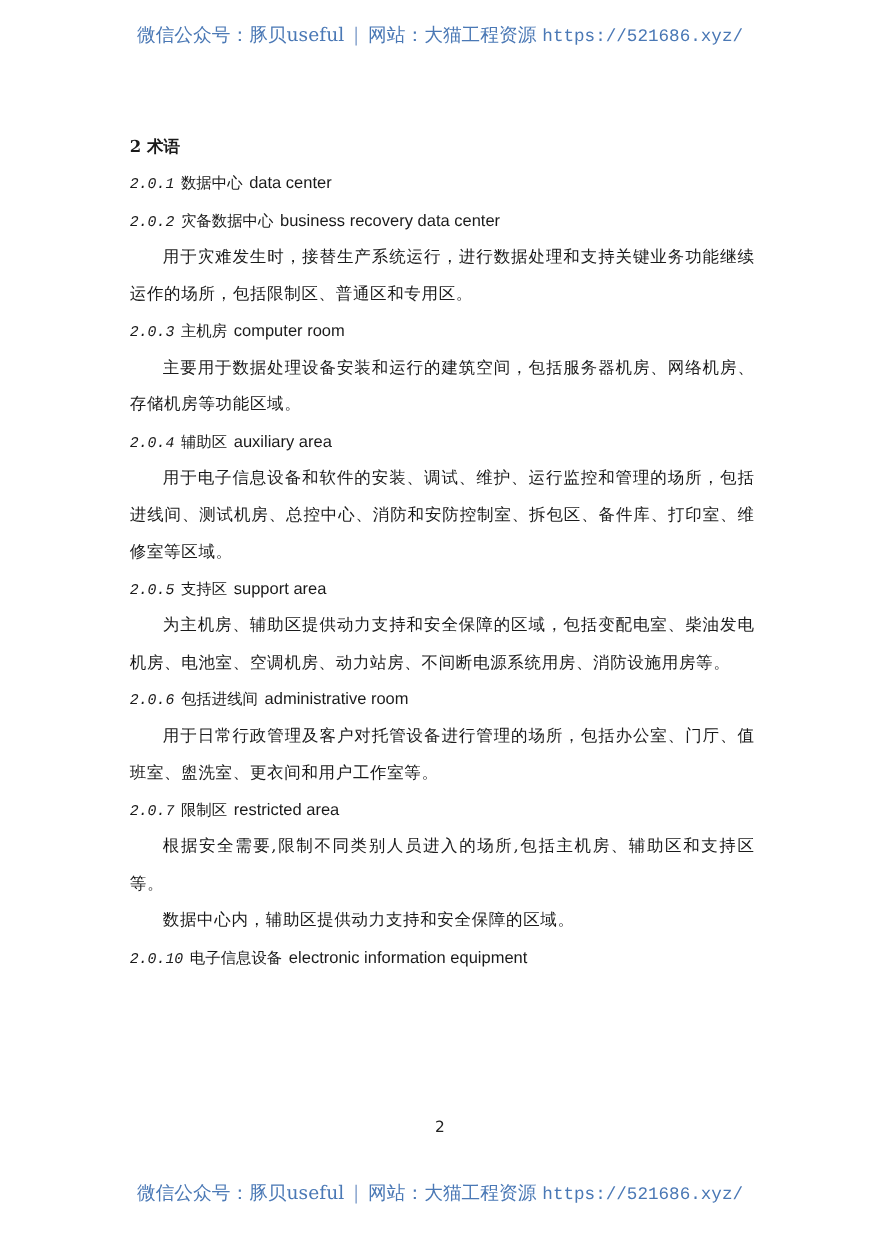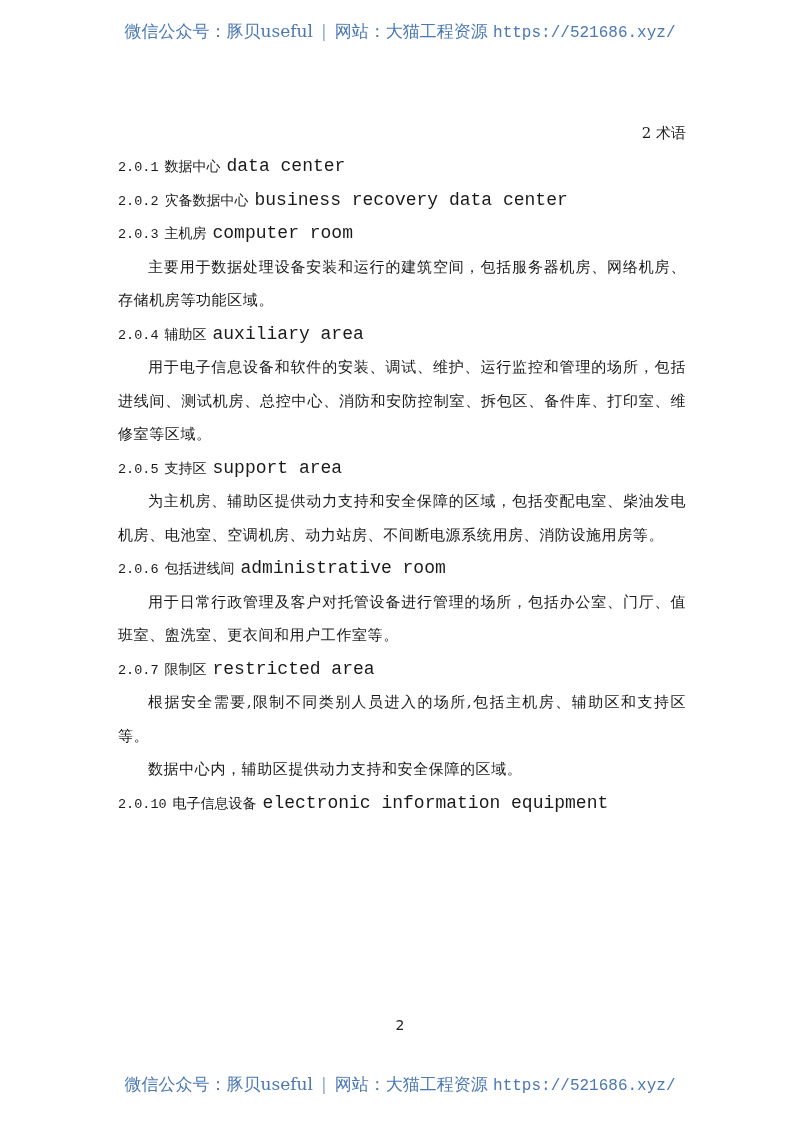--- a/index.html
+++ b/index.html
@@ -37,40 +37,41 @@
     .wm-top { top: 20px; }
     .wm-bottom { top: 1073px; }
 
     .page {
       position: absolute;
       left: 118px;
       top: 118px;
       width: 568px;
     }
     .chapter-title {
-      text-align: right;
+      text-align: left;
       font-size: 15px;
-      font-weight: normal;
+      font-weight: bold;
       height: 30px;
       line-height: 30px;
       margin-bottom: 2px;
     }
     .term {
       font-size: 14px;
       line-height: 33.5px;
       height: 33.5px;
       white-space: nowrap;
     }
     .term .num {
       font-family: "Liberation Mono", "DejaVu Sans Mono", monospace;
       font-size: 13.5px;
+      font-style: italic;
     }
     .term .en {
-      font-family: Liberation Mono, monospace;
-      font-size: 18px;
+      font-family: Liberation Sans, sans-serif;
+      font-size: 15px;
       margin-left: 6px;
     }
     .term .zh {
       margin-left: 6px;
     }
     .def {
       font-size: 15px;
       line-height: 33.5px;
       text-indent: 30px;
       text-align: justify;
@@ -97,20 +98,21 @@
 
 <div class="page">
   <div class="chapter-title">2 术语</div>
 
   <div>
     <div class="term"><span class="num">2.0.1</span><span class="zh">数据中心</span><span class="en">data center</span></div>
   </div>
 
   <div>
     <div class="term"><span class="num">2.0.2</span><span class="zh">灾备数据中心</span><span class="en">business recovery data center</span></div>
+    <div class="def">用于灾难发生时，接替生产系统运行，进行数据处理和支持关键业务功能继续运作的场所，包括限制区、普通区和专用区。</div>
   </div>
 
   <div>
     <div class="term"><span class="num">2.0.3</span><span class="zh">主机房</span><span class="en">computer room</span></div>
     <div class="def">主要用于数据处理设备安装和运行的建筑空间，包括服务器机房、网络机房、存储机房等功能区域。</div>
   </div>
 
   <div>
     <div class="term"><span class="num">2.0.4</span><span class="zh">辅助区</span><span class="en">auxiliary area</span></div>
     <div class="def">用于电子信息设备和软件的安装、调试、维护、运行监控和管理的场所，包括进线间、测试机房、总控中心、消防和安防控制室、拆包区、备件库、打印室、维修室等区域。</div>

